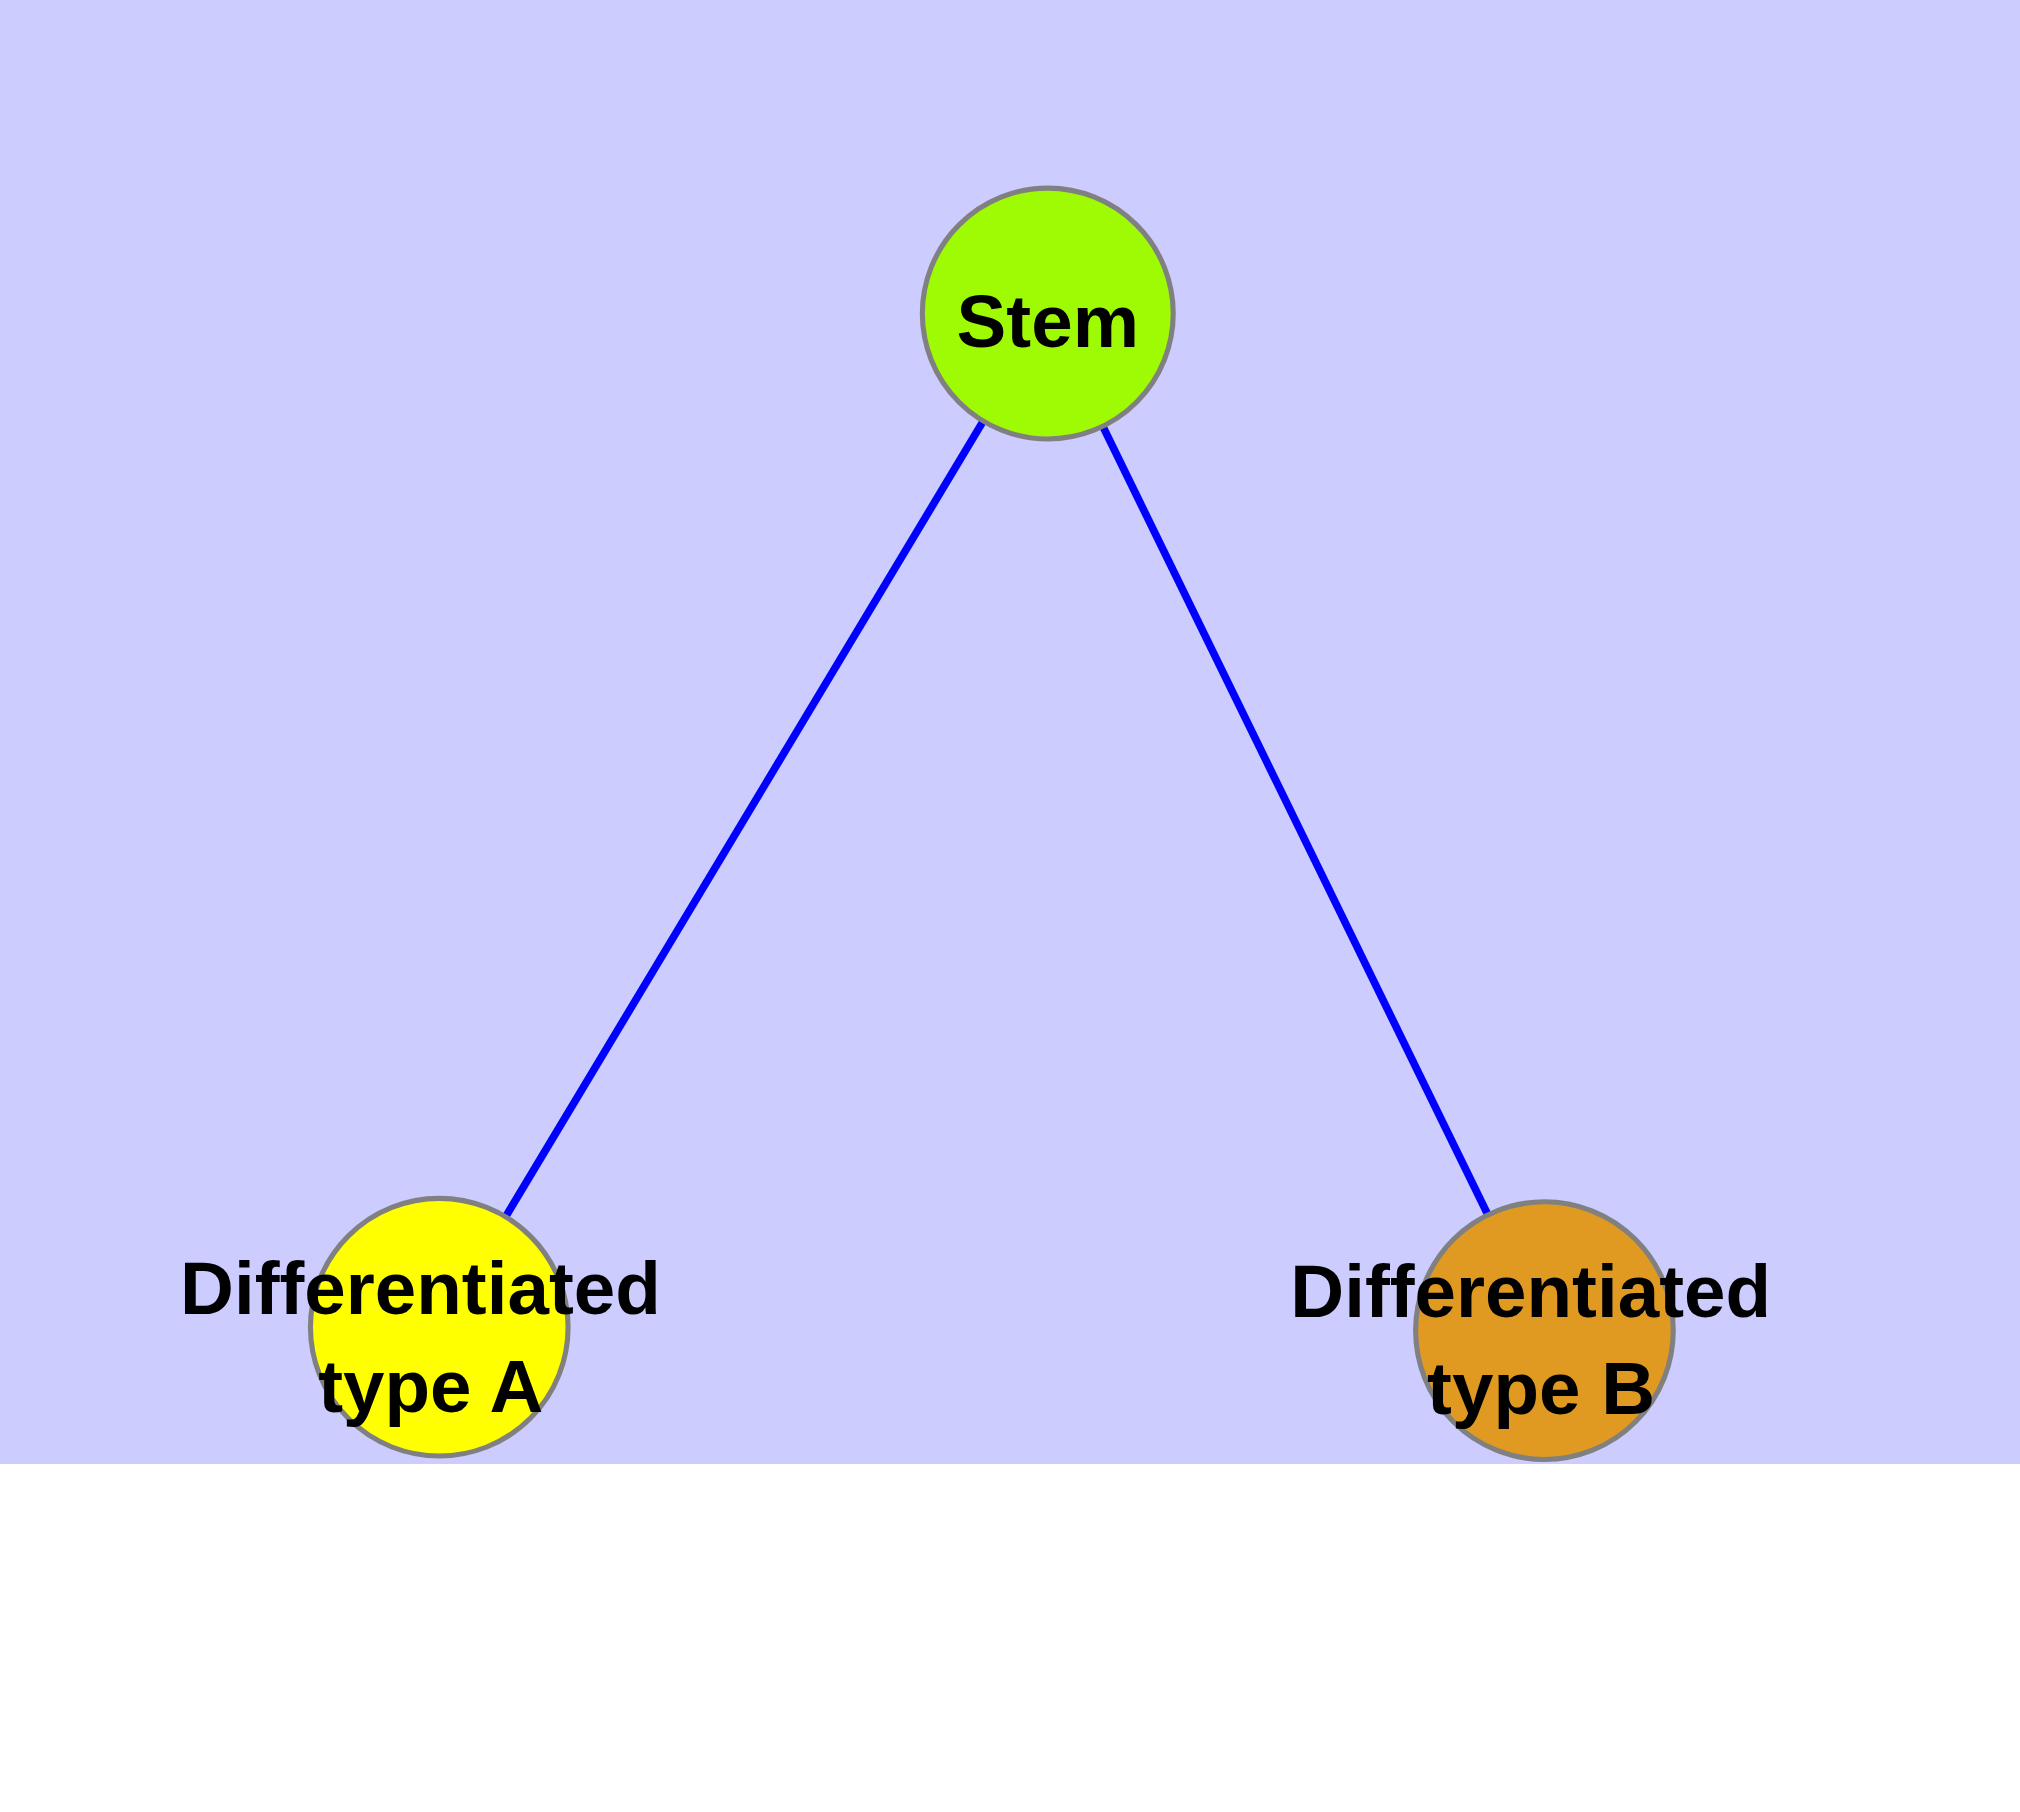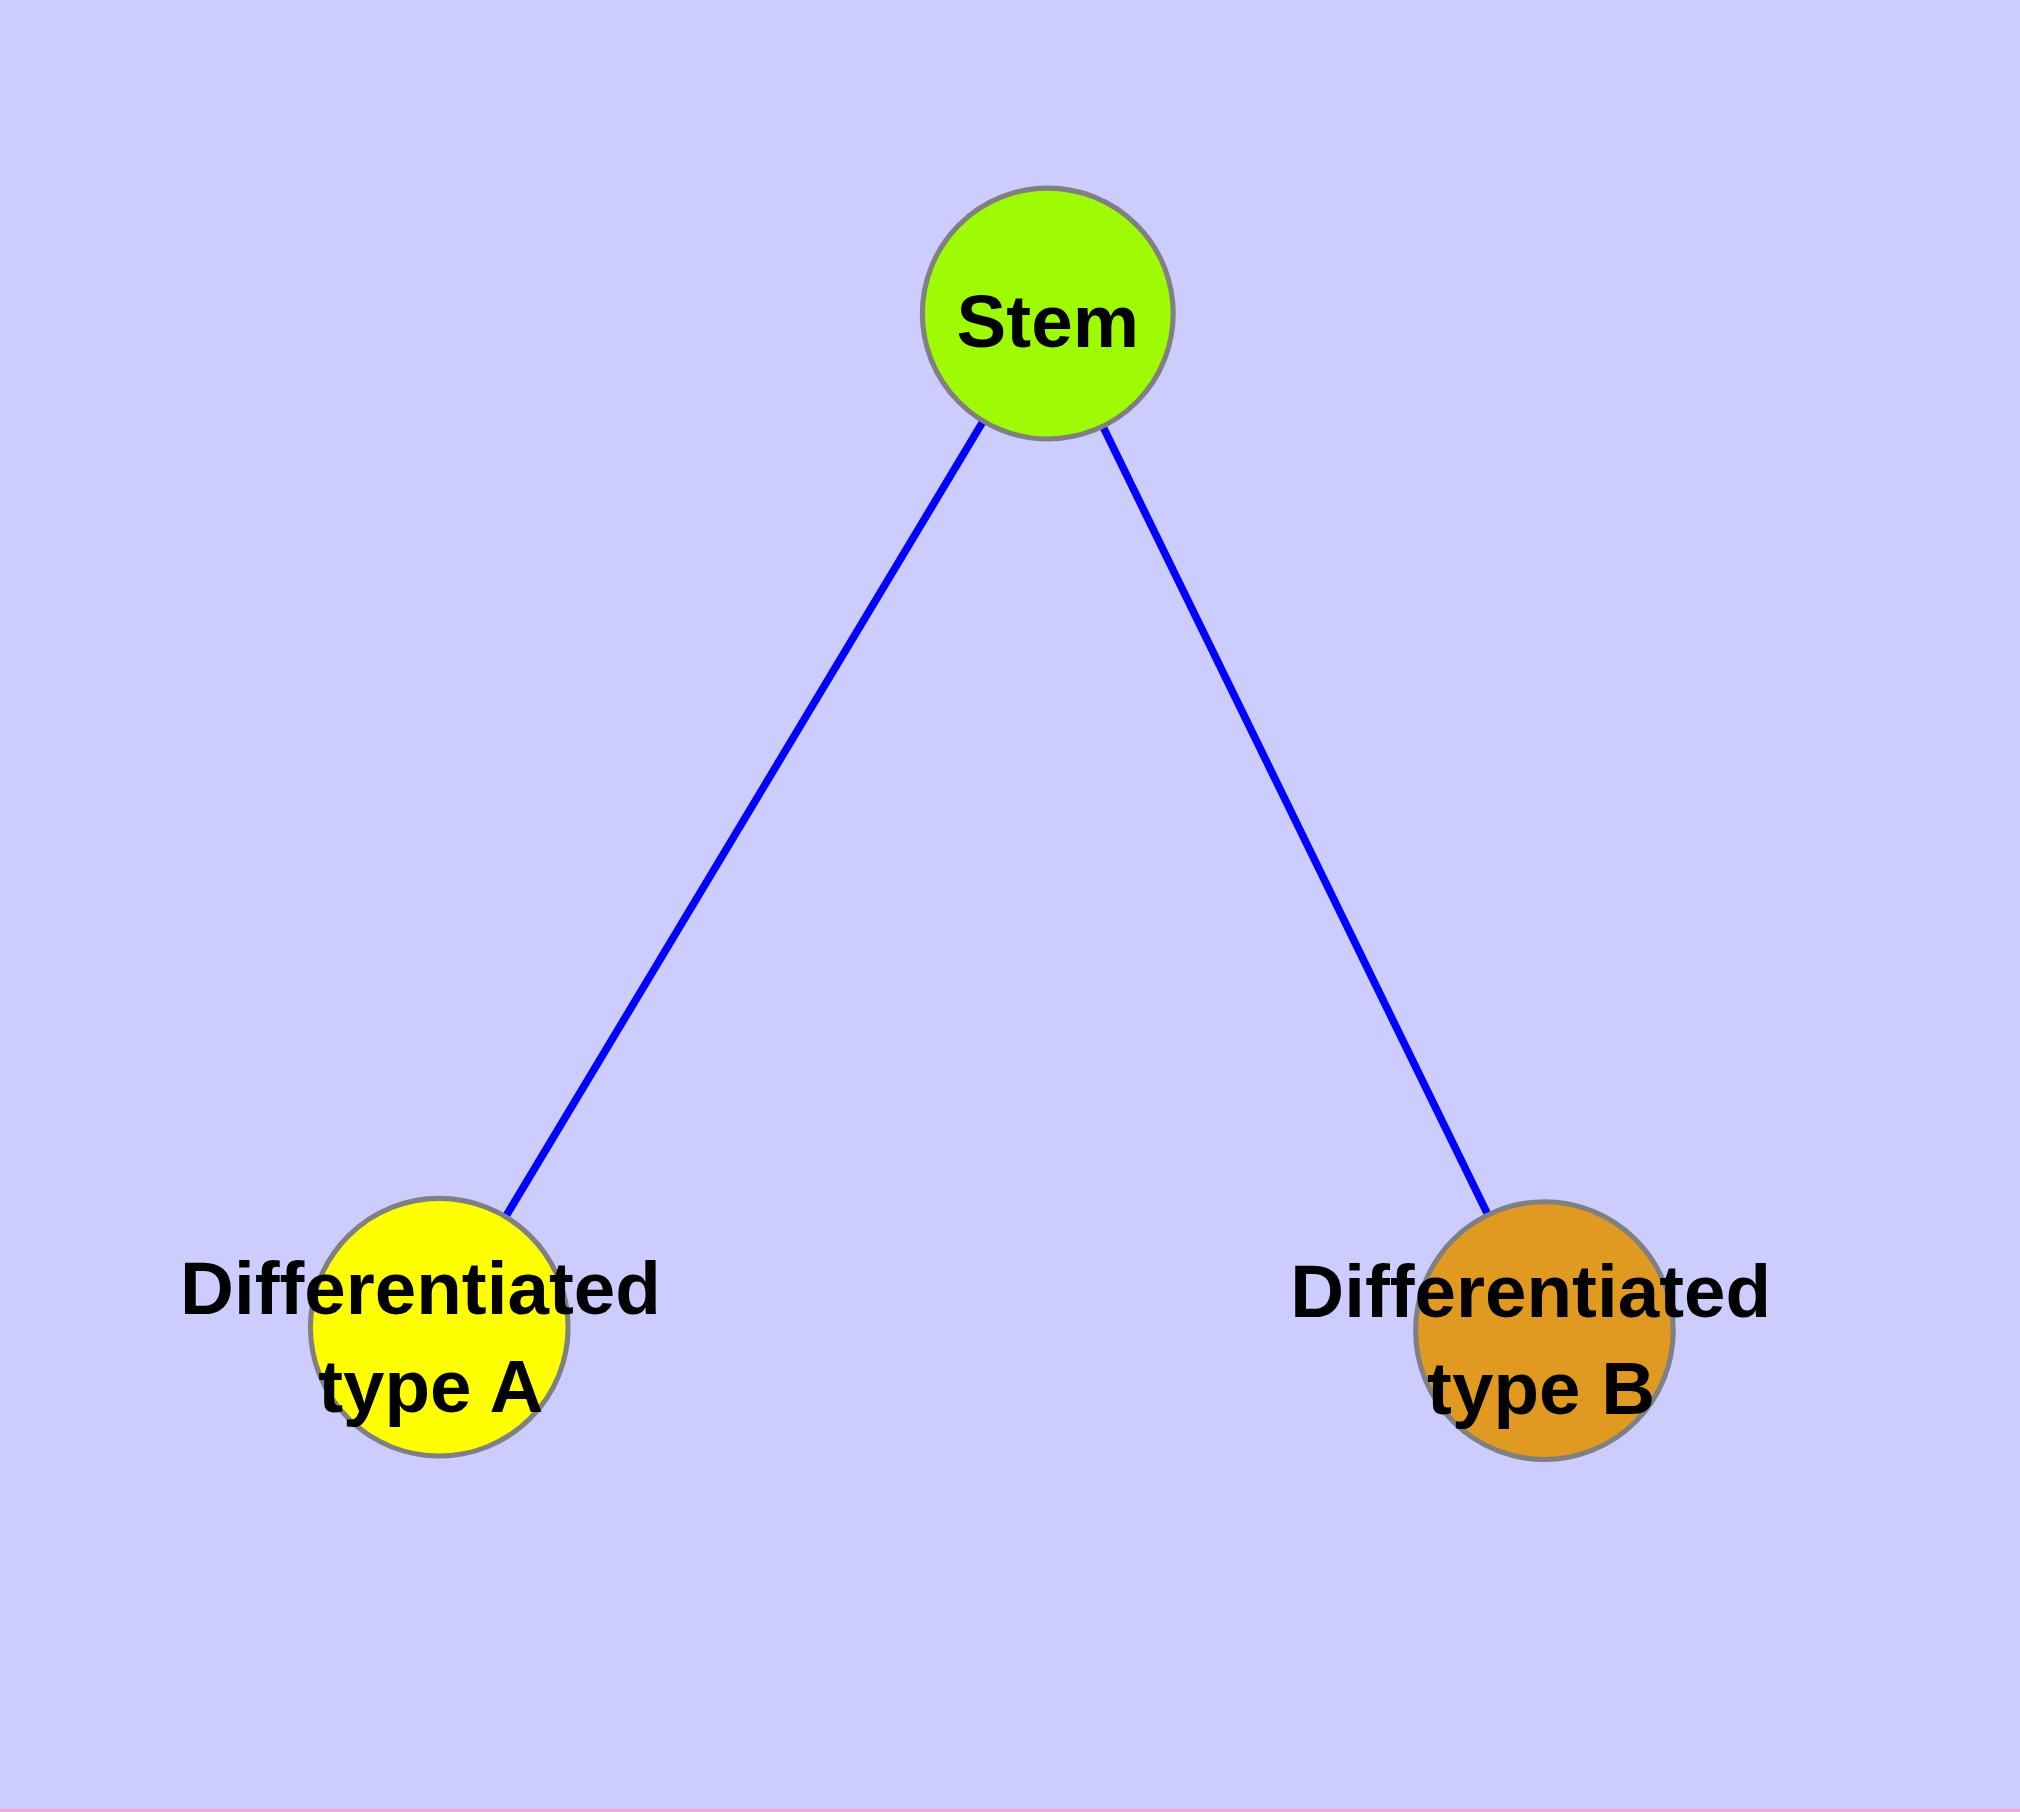--- a/index.html
+++ b/index.html
@@ -6,23 +6,23 @@
     margin: 0;
     padding: 0;
     background: #ffffff;
   }
   body {
     font-family: "Liberation Sans", sans-serif;
   }
   #canvas {
     position: relative;
     width: 2021px;
-    height: 1812px;
+    height: 1464px;
     overflow: hidden;
-    background: #f9a8d4;
+    background: #1d4ed8;
   }
   #plot-background {
     position: absolute;
     left: 0;
     top: 0;
     width: 2021px;
     height: 1809px;
     background: #ccccff;
   }
   #graph-svg {

